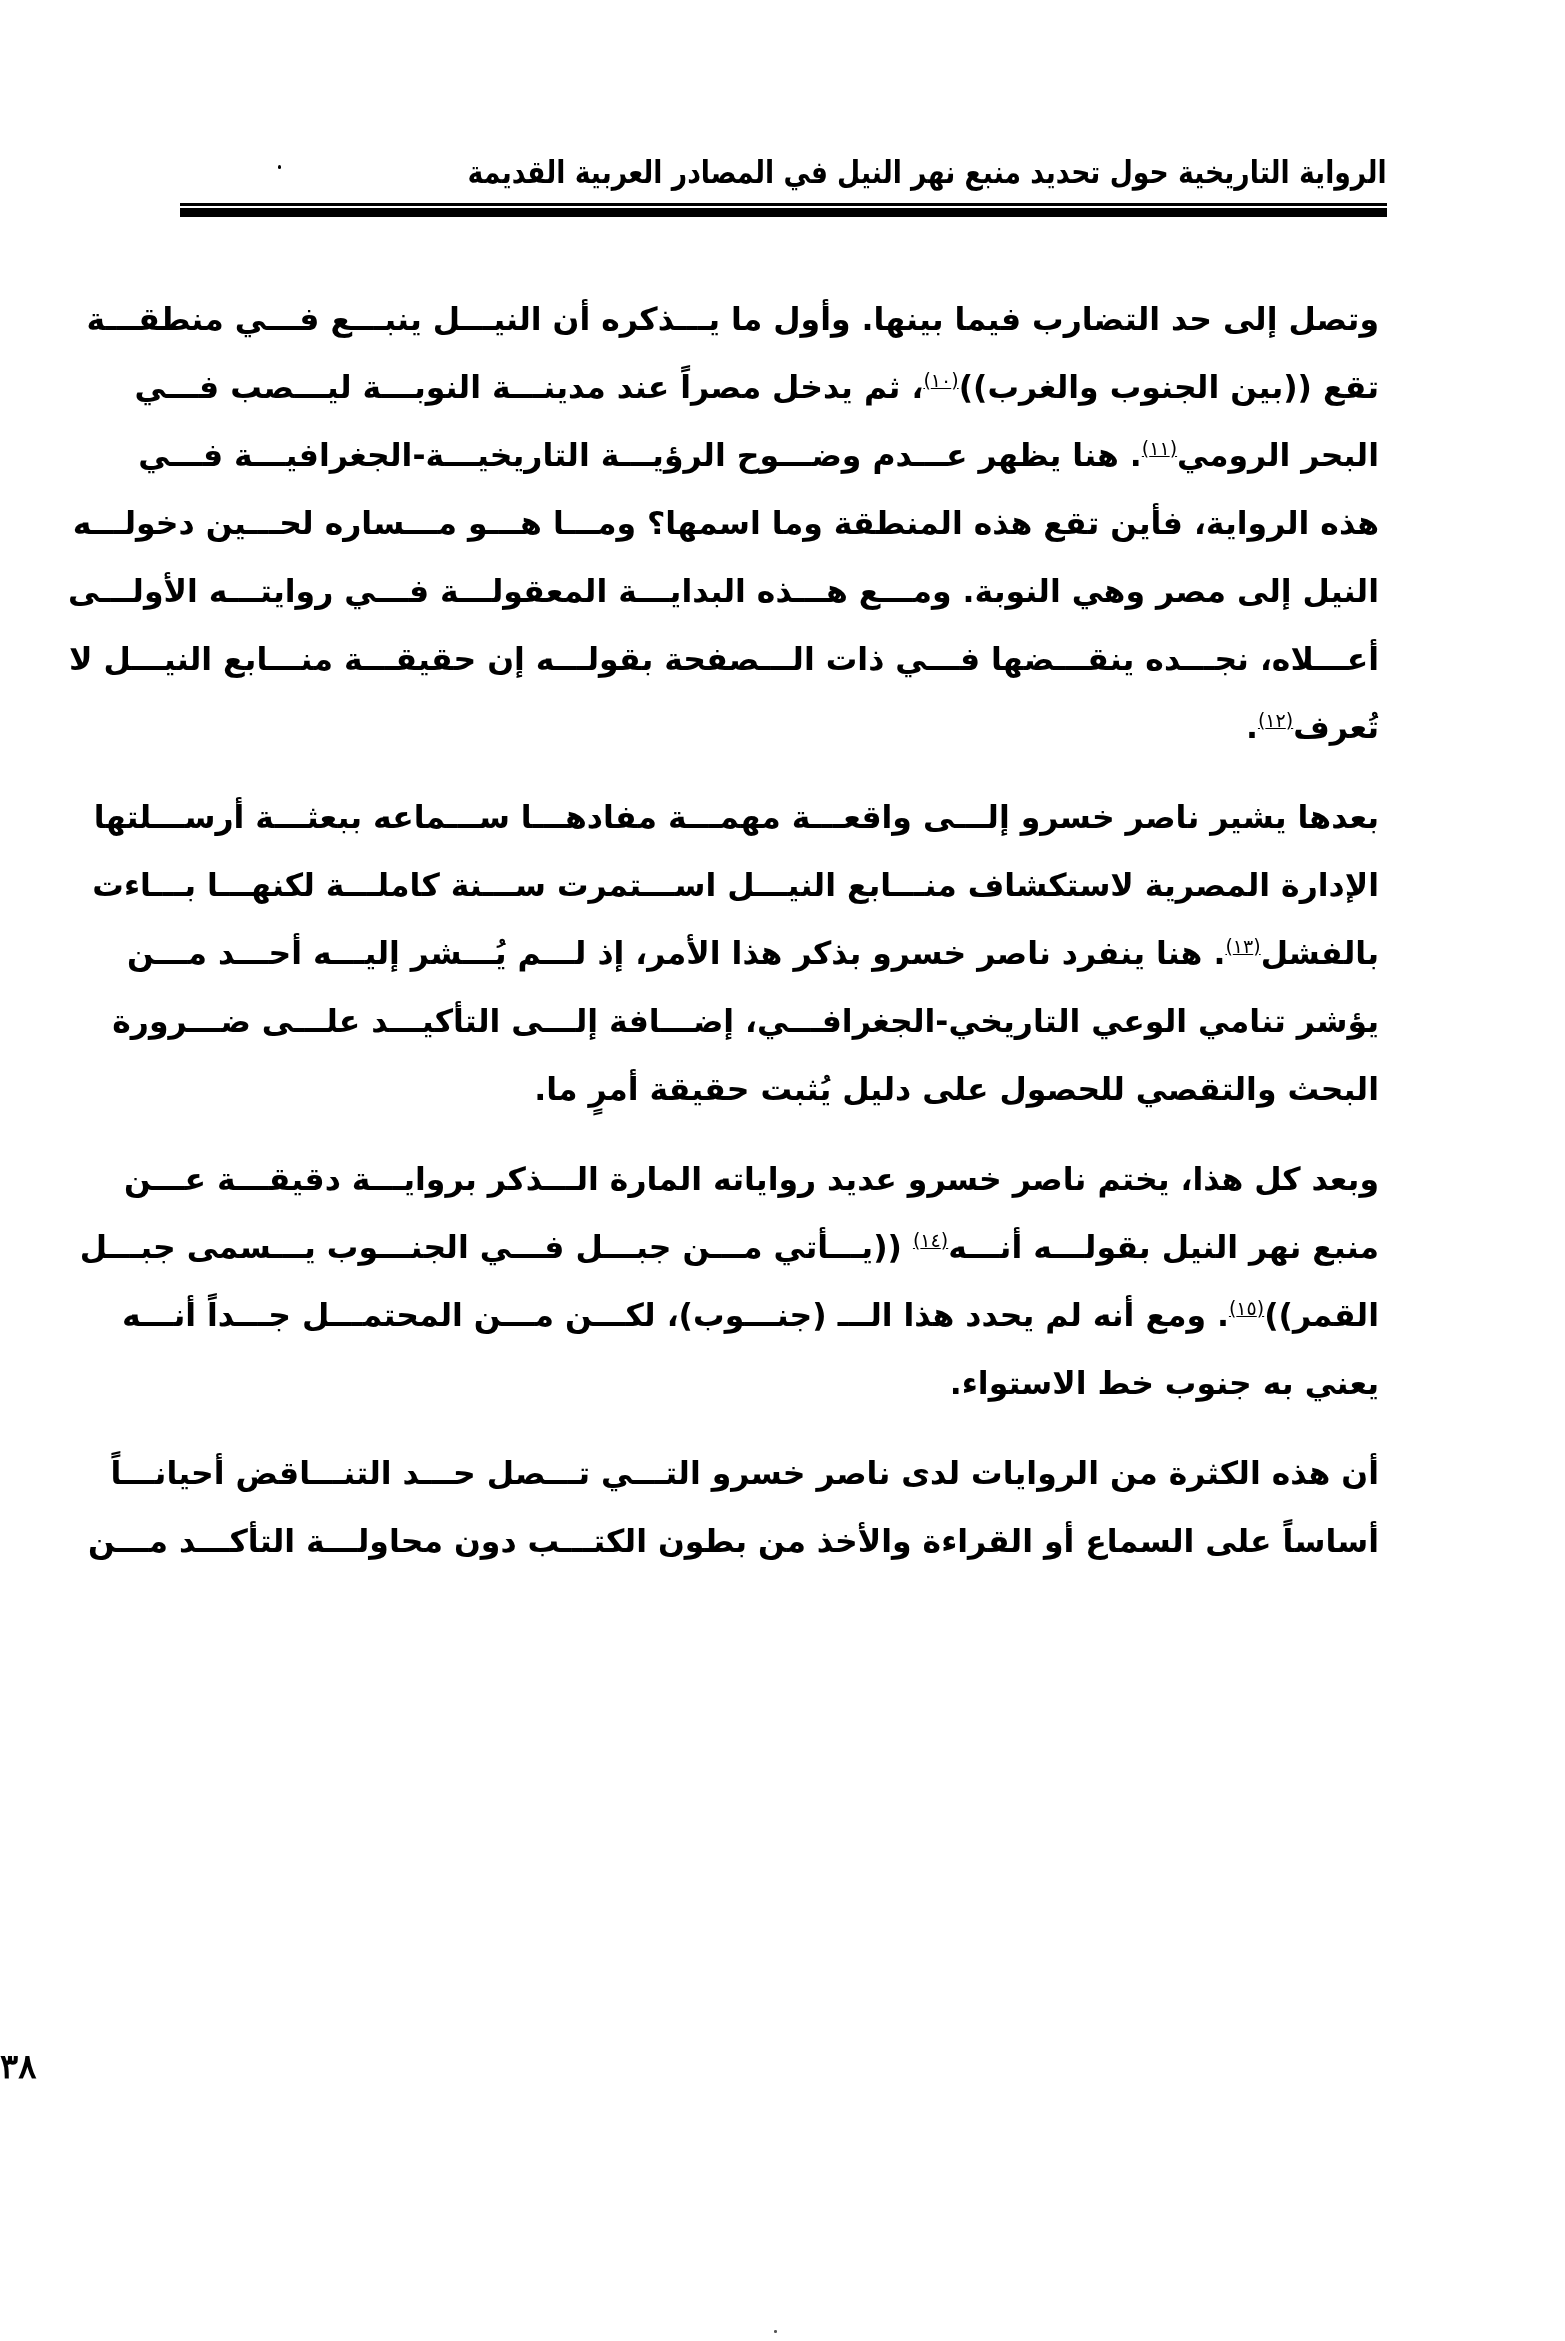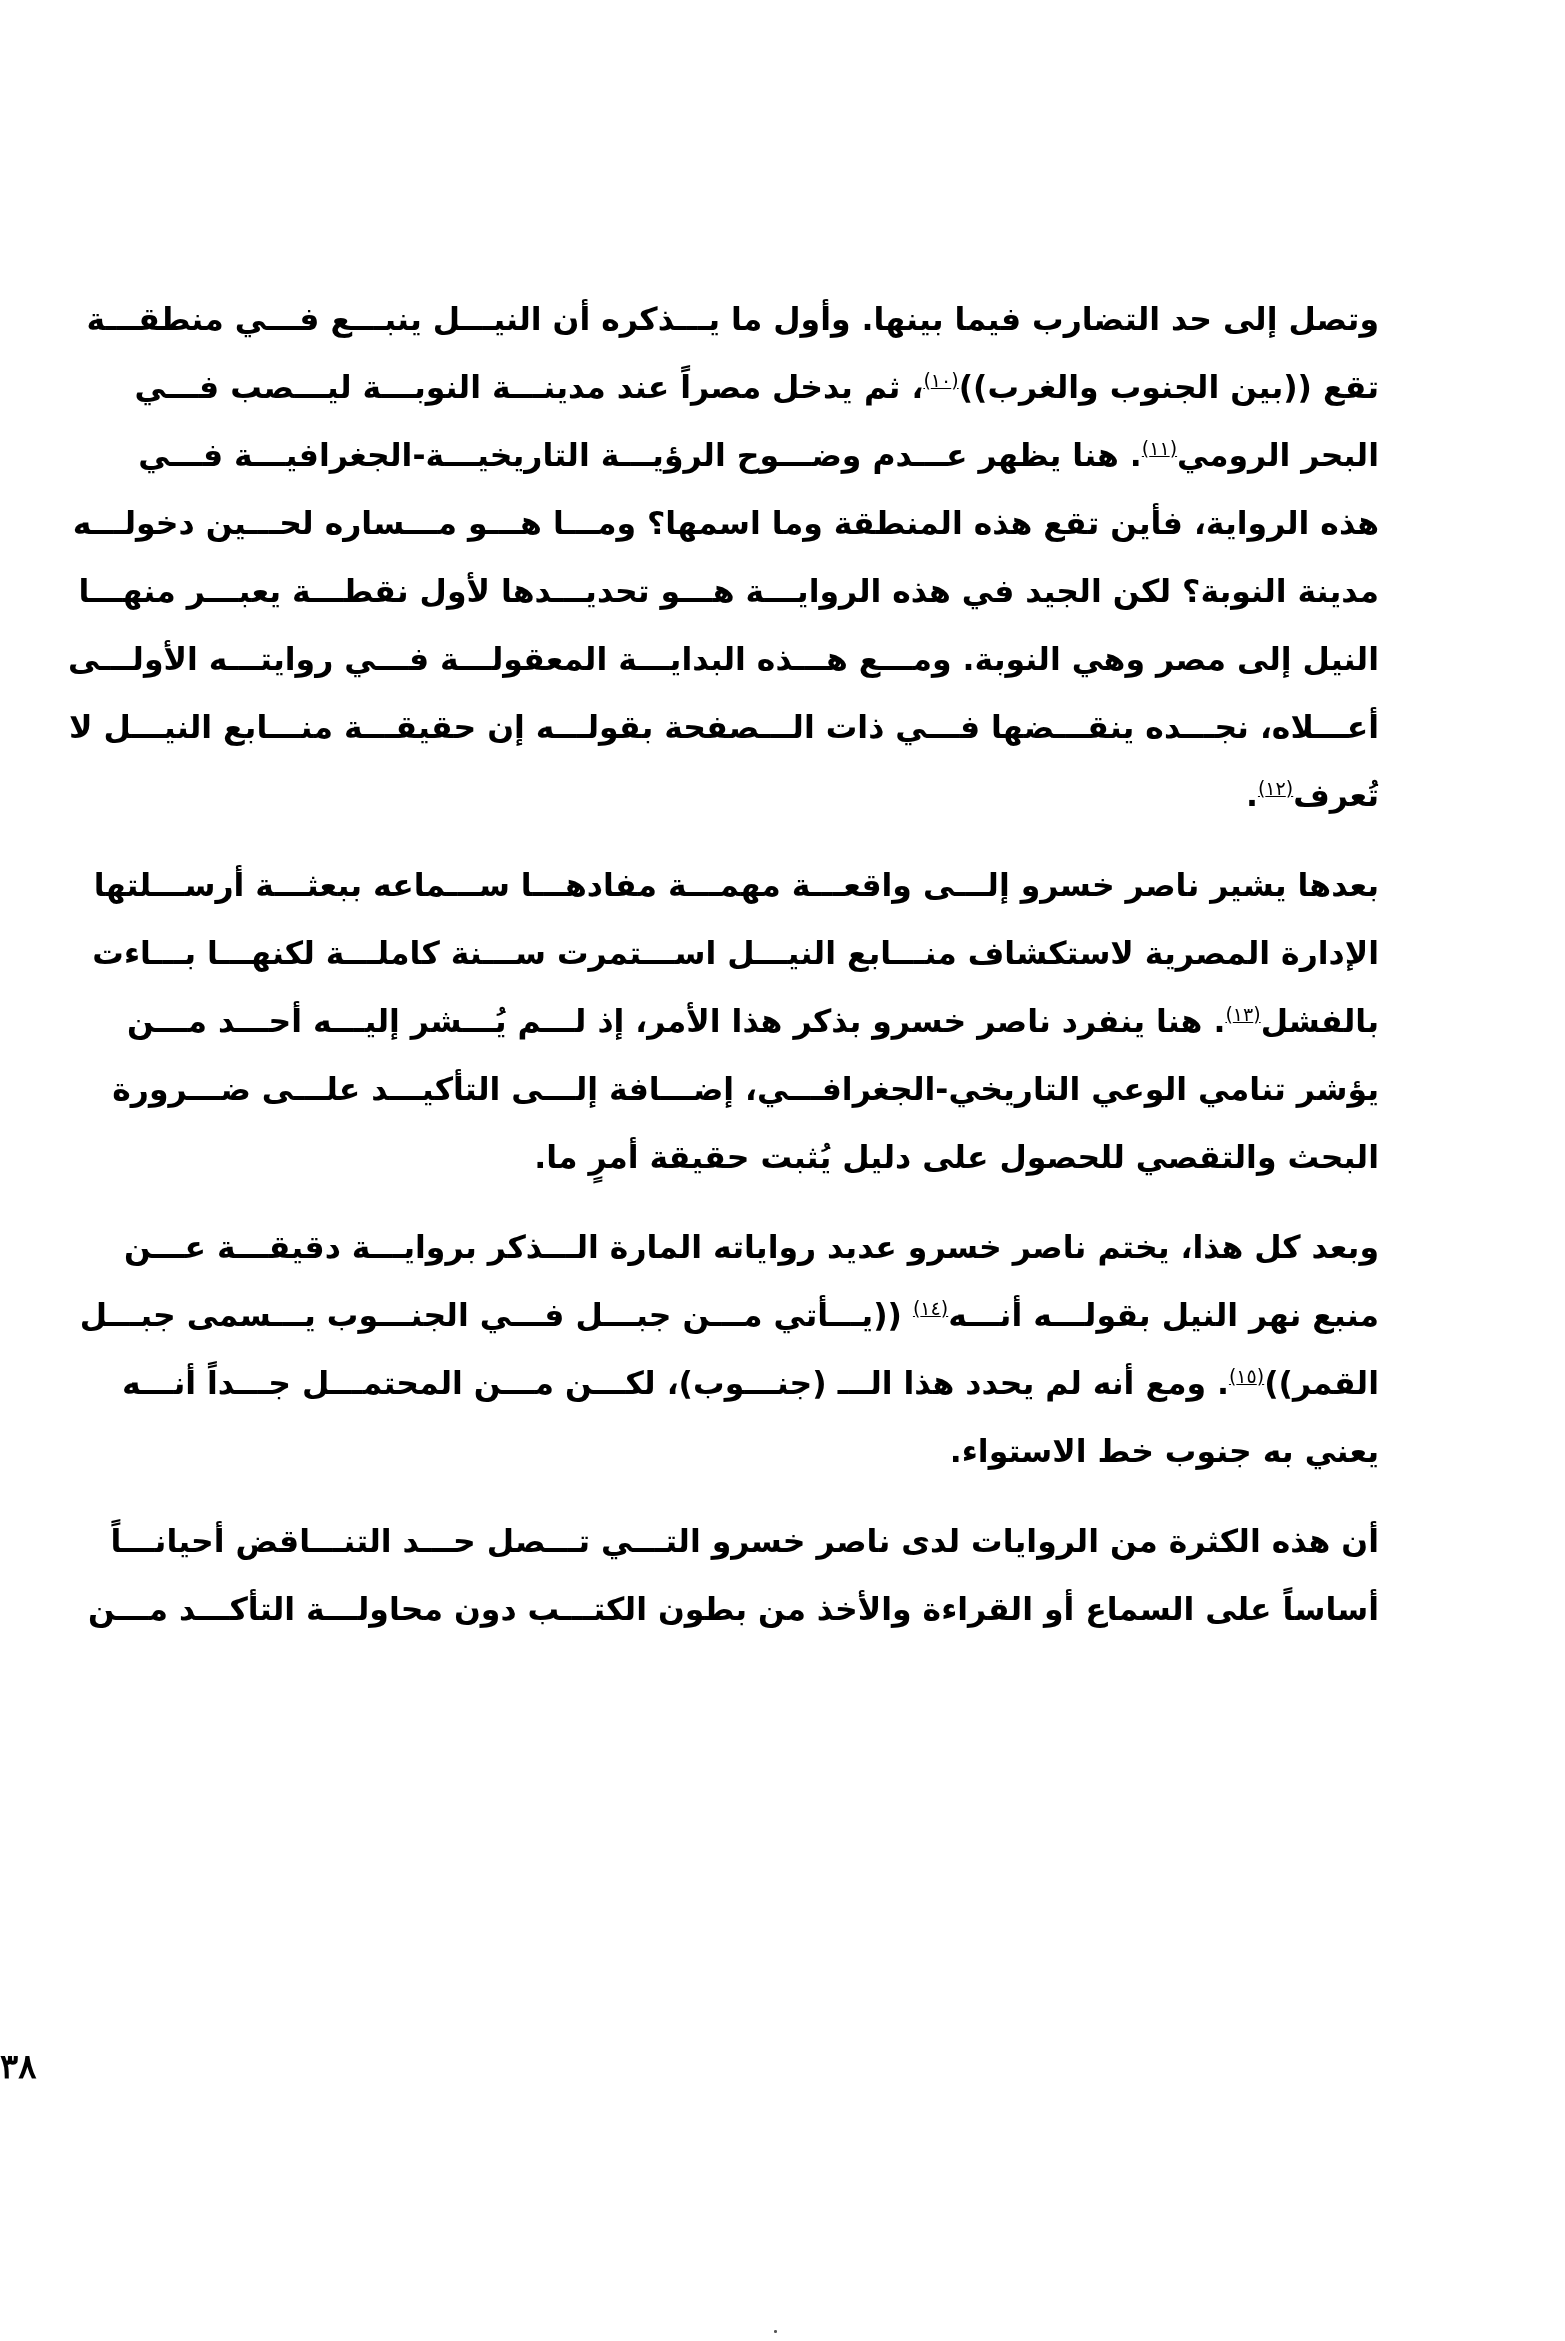--- a/index.html
+++ b/index.html
@@ -122,28 +122,33 @@
     height: 2.6px;
     background: #555;
     border-radius: 50%;
   }
 </style>
 </head>
 <body>
 
 <div class="page">
 
+  <div class="header">
+    <span class="header-dot"></span>
+    <div class="header-title">الرواية التاريخية حول تحديد منبع نهر النيل في المصادر العربية القديمة</div>
+    <div class="rule-thin"></div>
+    <div class="rule-thick"></div>
+  </div>
 
   <div class="body-text" id="body-text">
       <div class="para">
         <span class="line"><span>وتصل إلى حد التضارب فيما بينها. وأول ما يـــذكره أن النيـــل ينبـــع فـــي منطقـــة</span></span>
         <span class="line"><span>تقع ((بين الجنوب والغرب))</span><span class="fn">(١٠)</span><span>، ثم يدخل مصراً عند مدينـــة النوبـــة ليـــصب فـــي</span></span>
         <span class="line"><span>البحر الرومي</span><span class="fn">(١١)</span><span>. هنا يظهر عـــدم وضـــوح الرؤيـــة التاريخيـــة-الجغرافيـــة فـــي</span></span>
         <span class="line"><span>هذه الرواية، فأين تقع هذه المنطقة وما اسمها؟ ومـــا هـــو مـــساره لحـــين دخولـــه</span></span>
-        <span class="line"><span>مدينة النوبة؟ لكن الجيد في هذه الروايـــة هـــو تحديـــدها لأول نقطـــة يعبـــر منهـــا</span></span>
         <span class="line"><span>النيل إلى مصر وهي النوبة. ومـــع هـــذه البدايـــة المعقولـــة فـــي روايتـــه الأولـــى</span></span>
         <span class="line"><span>أعـــلاه، نجـــده ينقـــضها فـــي ذات الـــصفحة بقولـــه إن حقيقـــة منـــابع النيـــل لا</span></span>
         <span class="line last"><span>تُعرف</span><span class="fn">(١٢)</span><span>.</span></span>
       </div>
       <div class="para">
         <span class="line"><span>بعدها يشير ناصر خسرو إلـــى واقعـــة مهمـــة مفادهـــا ســـماعه ببعثـــة أرســـلتها</span></span>
         <span class="line"><span>الإدارة المصرية لاستكشاف منـــابع النيـــل اســـتمرت ســـنة كاملـــة لكنهـــا بـــاءت</span></span>
         <span class="line"><span>بالفشل</span><span class="fn">(١٣)</span><span>. هنا ينفرد ناصر خسرو بذكر هذا الأمر، إذ لـــم يُـــشر إليـــه أحـــد مـــن</span></span>
         <span class="line"><span>يؤشر تنامي الوعي التاريخي-الجغرافـــي، إضـــافة إلـــى التأكيـــد علـــى ضـــرورة</span></span>
         <span class="line last"><span>البحث والتقصي للحصول على دليل يُثبت حقيقة أمرٍ ما.</span></span>

